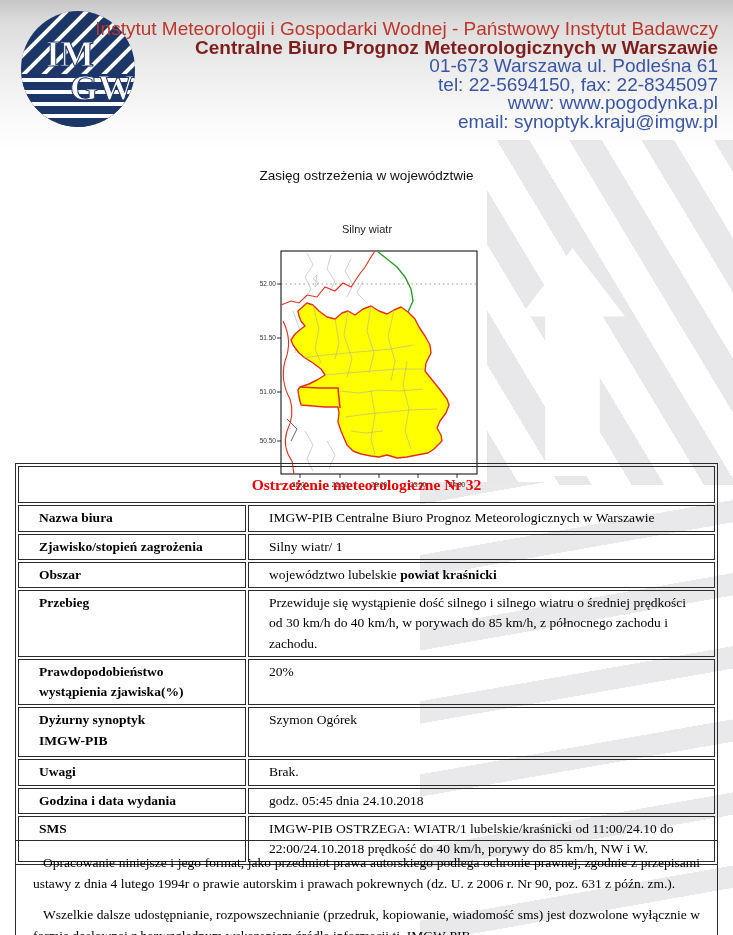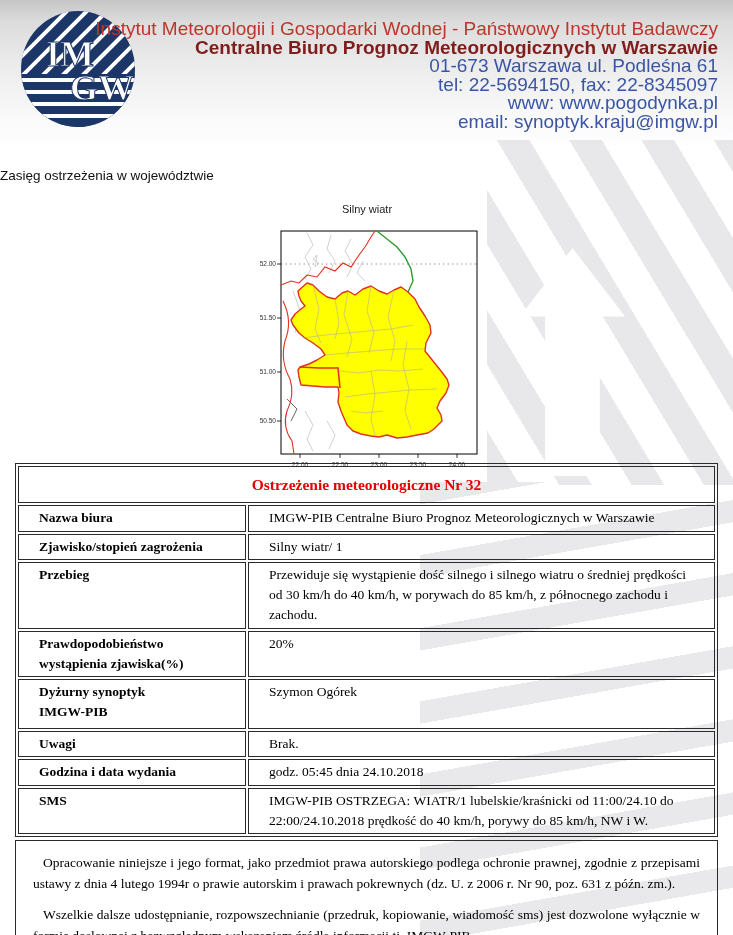--- a/index.html
+++ b/index.html
@@ -19,24 +19,24 @@
   .content{position:relative;z-index:1;}
 
   
   .logo{position:absolute;left:18px;top:8px;width:120px;height:122px;}
   .head-text{position:absolute;right:15px;top:20px;text-align:right;font-size:19px;line-height:18.5px;}
   .head-red{color:#bd362c;}
   .head-red-b{color:#7f1d1d;font-weight:bold;}
   .head-blue{color:#3a55a5;}
 
   
-  .section-title{position:absolute;left:0;top:168px;width:733px;text-align:left;
+  .section-title{position:absolute;left:0;top:168px;width:733px;text-align:center;
     font-size:13.5px;color:#111;}
   .map-wrap{position:absolute;left:247px;top:203px;width:240px;}
-  .map-title{text-align:center;font-size:11px;color:#222;margin-bottom:6px;}
+  .map-title{text-align:center;font-size:11px;color:#222;margin-bottom:6px;margin-top:20px;}
   .map-svg{display:block;}
 
   
   .wtable{position:absolute;left:15px;top:463px;width:703px;border-collapse:separate;
     border-spacing:2px;border:1px solid #2b2b2b;background:transparent;
     font-family:"Liberation Serif",serif;font-size:13.5px;color:#000;}
   .wtable td{border:1px solid #2b2b2b;padding:2px 20px;vertical-align:top;background:transparent;line-height:1.5;}
   .wtable td.title-cell{text-align:center;font-weight:bold;font-size:15.5px;color:#e60000;
     padding:6px 4px;}
   .wtable td.lbl{width:186px;font-weight:bold;white-space:pre-line;}
@@ -192,20 +192,24 @@
 
       <tr>
             <td class="lbl">Nazwa biura</td>
             <td>IMGW-PIB Centralne Biuro Prognoz Meteorologicznych w Warszawie</td>
           </tr>
           <tr>
             <td class="lbl">Zjawisko/stopień zagrożenia</td>
             <td>Silny wiatr/ 1</td>
           </tr>
           <tr>
+            <td class="lbl">Obszar</td>
+            <td>województwo lubelskie <b>powiat kraśnicki</b></td>
+          </tr>
+          <tr>
             <td class="lbl">Przebieg</td>
             <td>Przewiduje się wystąpienie dość silnego i silnego wiatru o średniej prędkości od 30 km/h do 40 km/h, w porywach do 85 km/h, z północnego zachodu i zachodu.</td>
           </tr>
           <tr>
             <td class="lbl" style="height: 40px;">Prawdopodobieństwo
 wystąpienia zjawiska(%)</td>
             <td>20%</td>
           </tr>
           <tr>
             <td class="lbl" style="height: 44px;">Dyżurny synoptyk

